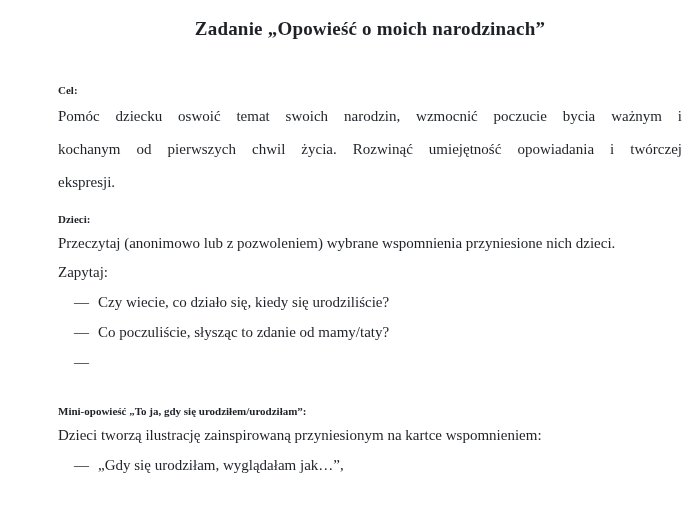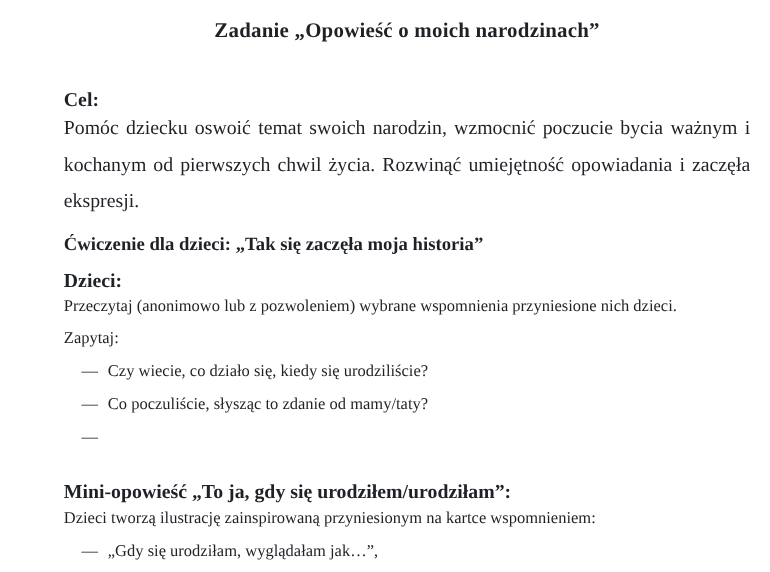--- a/index.html
+++ b/index.html
@@ -24,27 +24,27 @@
   }
   .doc-title {
     font-size: 19px;
     font-weight: bold;
     text-align: center;
     line-height: 26px;
     margin-bottom: 38px;
     letter-spacing: 0.2px;
   }
   .subhead {
-    font-size: 18px;
+    font-size: 11px;
     font-weight: bold;
     line-height: 20px;
     font-family: Liberation Serif, serif;
   }
   .para-line {
-    font-size: 18px;
+    font-size: 15px;
     line-height: 33px;
   }
   .justify-line {
     text-align: justify;
     text-align-last: justify;
   }
   .section-gap-sm { margin-bottom: 10px; }
   .section-heading {
     font-size: 17px;
     font-weight: bold;
@@ -73,25 +73,24 @@
 <body>
 
 <div class="page">
 
   <div class="doc-title">Zadanie „Opowieść o moich narodzinach”</div>
 
   <div class="subhead">Cel:</div>
 
   <div>
     <div class="para-line justify-line">Pomóc dziecku oswoić temat swoich narodzin, wzmocnić poczucie bycia ważnym i</div>
-    <div class="para-line justify-line">kochanym od pierwszych chwil życia. Rozwinąć umiejętność opowiadania i zaczęła</div>
+    <div class="para-line justify-line">kochanym od pierwszych chwil życia. Rozwinąć umiejętność opowiadania i twórczej</div>
     <div class="para-line section-gap-sm">ekspresji.</div>
   </div>
 
-  <div class="section-heading">Ćwiczenie dla dzieci: „Tak się zaczęła moja historia”</div>
 
   <div class="subhead">Dzieci:</div>
 
   <div class="body-line">Przeczytaj (anonimowo lub z pozwoleniem) wybrane wspomnienia przyniesione nich dzieci.</div>
 
   <div class="body-line">Zapytaj:</div>
 
   <div class="bullet-list">
     <div class="bullet-item">
       <span class="bullet-dash">—</span>

